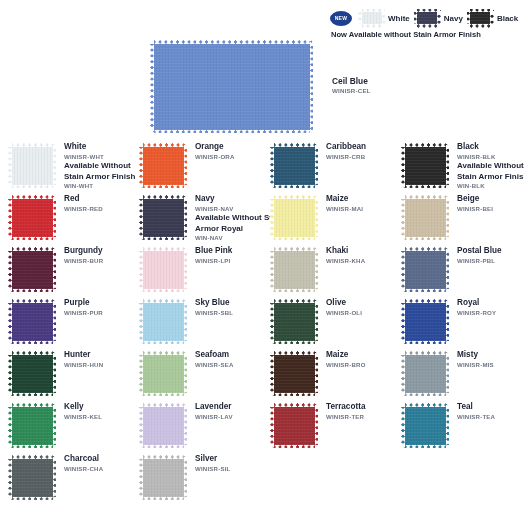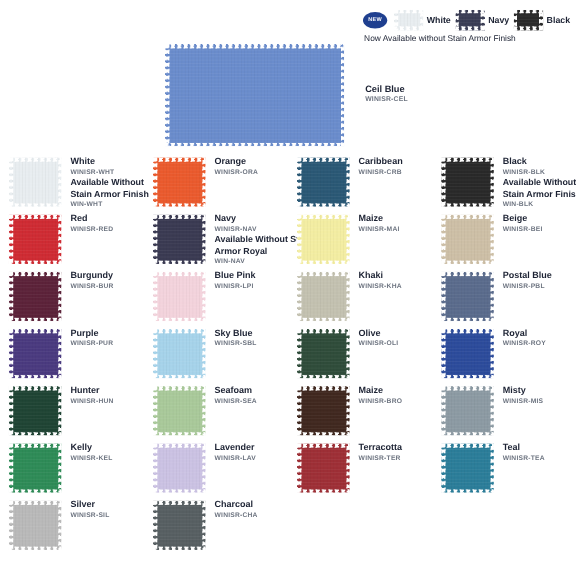--- a/index.html
+++ b/index.html
@@ -76,21 +76,21 @@
     color:#fff;font-size:5px;font-weight:bold;letter-spacing:.3px;
     font-family:"Liberation Sans",sans-serif;line-height:1;
   }
   .mini-wrap{display:flex;align-items:center;margin-right:4px;}
   .mini{width:27px;height:19px;flex:0 0 auto;}
   .mini-label{
     font-size:8px;font-weight:bold;color:#1c2233;margin-left:3px;white-space:nowrap;
   }
   #header-note{
     position:absolute;top:30px;left:331px;
-    font-size:7.6px;font-weight:normal;color:#1c2233;white-space:nowrap;
+    font-size:7.6px;font-weight:bold;color:#1c2233;white-space:nowrap;
   }
 
   
   #featured-swatch{
     position:absolute;left:150px;top:40px;width:163px;height:93px;
   }
   #featured-text{position:absolute;left:332px;top:43px;margin-top:33px;}
   .feat-name{font-size:8.4px;font-weight:bold;color:#1c2233;line-height:1.25;}
   .feat-sku{font-size:6.2px;font-weight:bold;color:#6d7480;letter-spacing:.2px;line-height:1.3;}
 
@@ -393,32 +393,32 @@
       <div class="swatch" style="background-color: rgb(43, 125, 153);">
         <i class="tb"></i>
         <i class="bb"></i>
       </div>
       <div class="meta">
         <div class="c-name">Teal</div>
         <div class="c-sku">WINISR-TEA</div>
       </div>
     </div>
     <div class="cell">
+      <div class="swatch" style="background-color: rgb(87, 95, 98);">
+        <i class="tb"></i>
+        <i class="bb"></i>
+      </div>
+      <div class="meta">
+        <div class="c-name">Charcoal</div>
+        <div class="c-sku">WINISR-CHA</div>
+      </div>
+    </div>
+    <div class="cell">
       <div class="swatch" style="background-color: rgb(185, 185, 185);">
         <i class="tb"></i>
         <i class="bb"></i>
       </div>
       <div class="meta">
         <div class="c-name">Silver</div>
         <div class="c-sku">WINISR-SIL</div>
       </div>
     </div>
-    <div class="cell">
-      <div class="swatch" style="background-color: rgb(87, 95, 98);">
-        <i class="tb"></i>
-        <i class="bb"></i>
-      </div>
-      <div class="meta">
-        <div class="c-name">Charcoal</div>
-        <div class="c-sku">WINISR-CHA</div>
-      </div>
-    </div>
   </div>
 
 </body></html>

